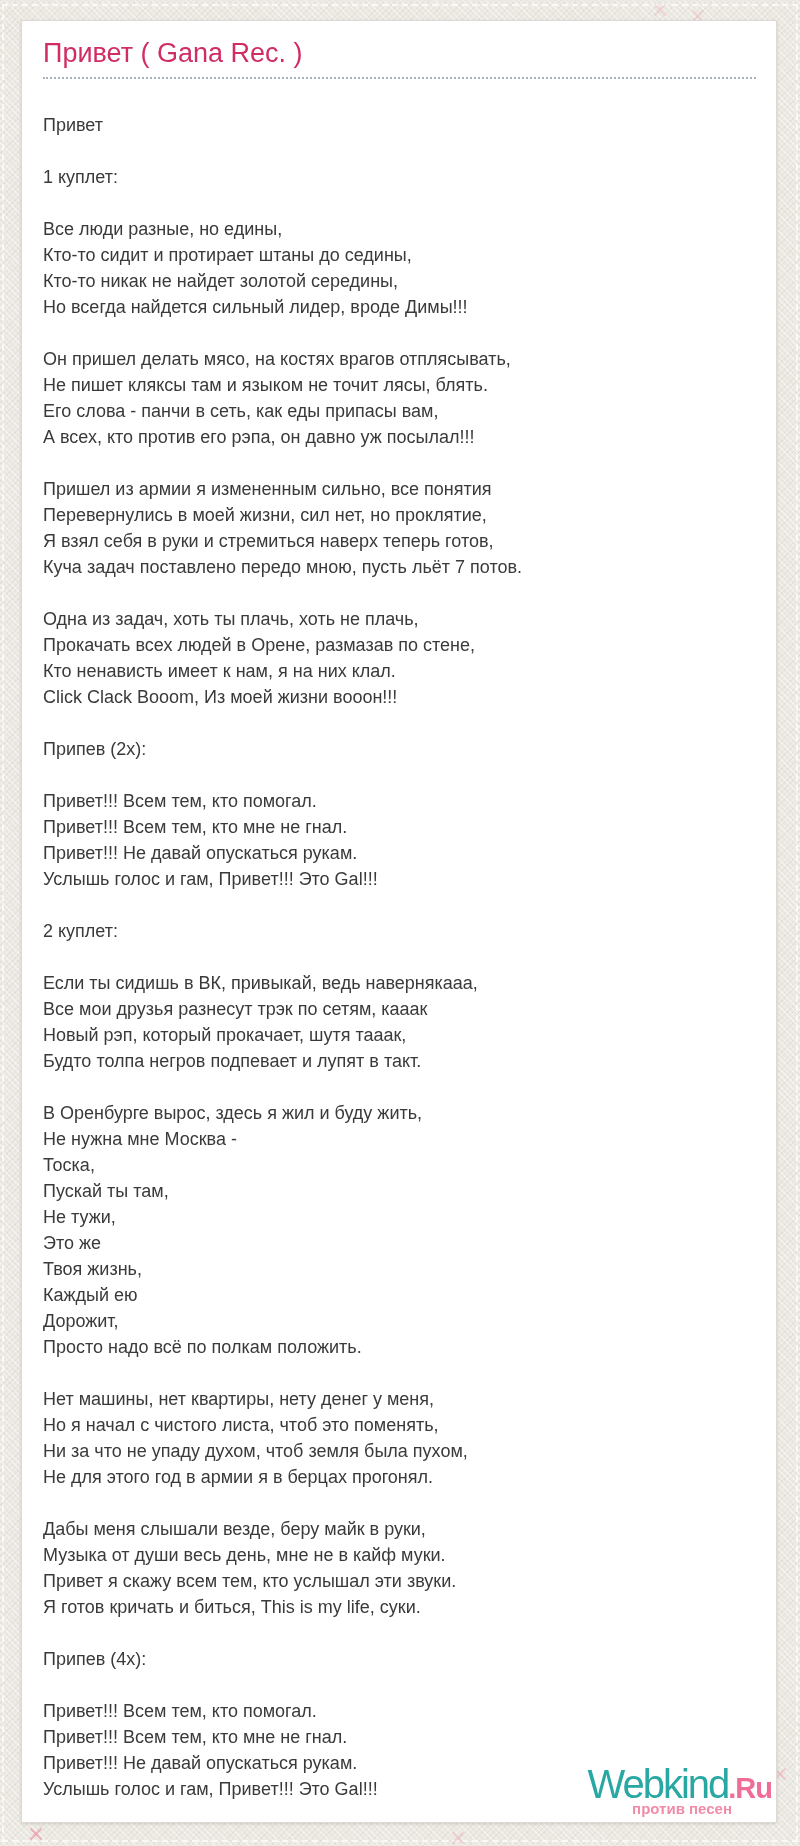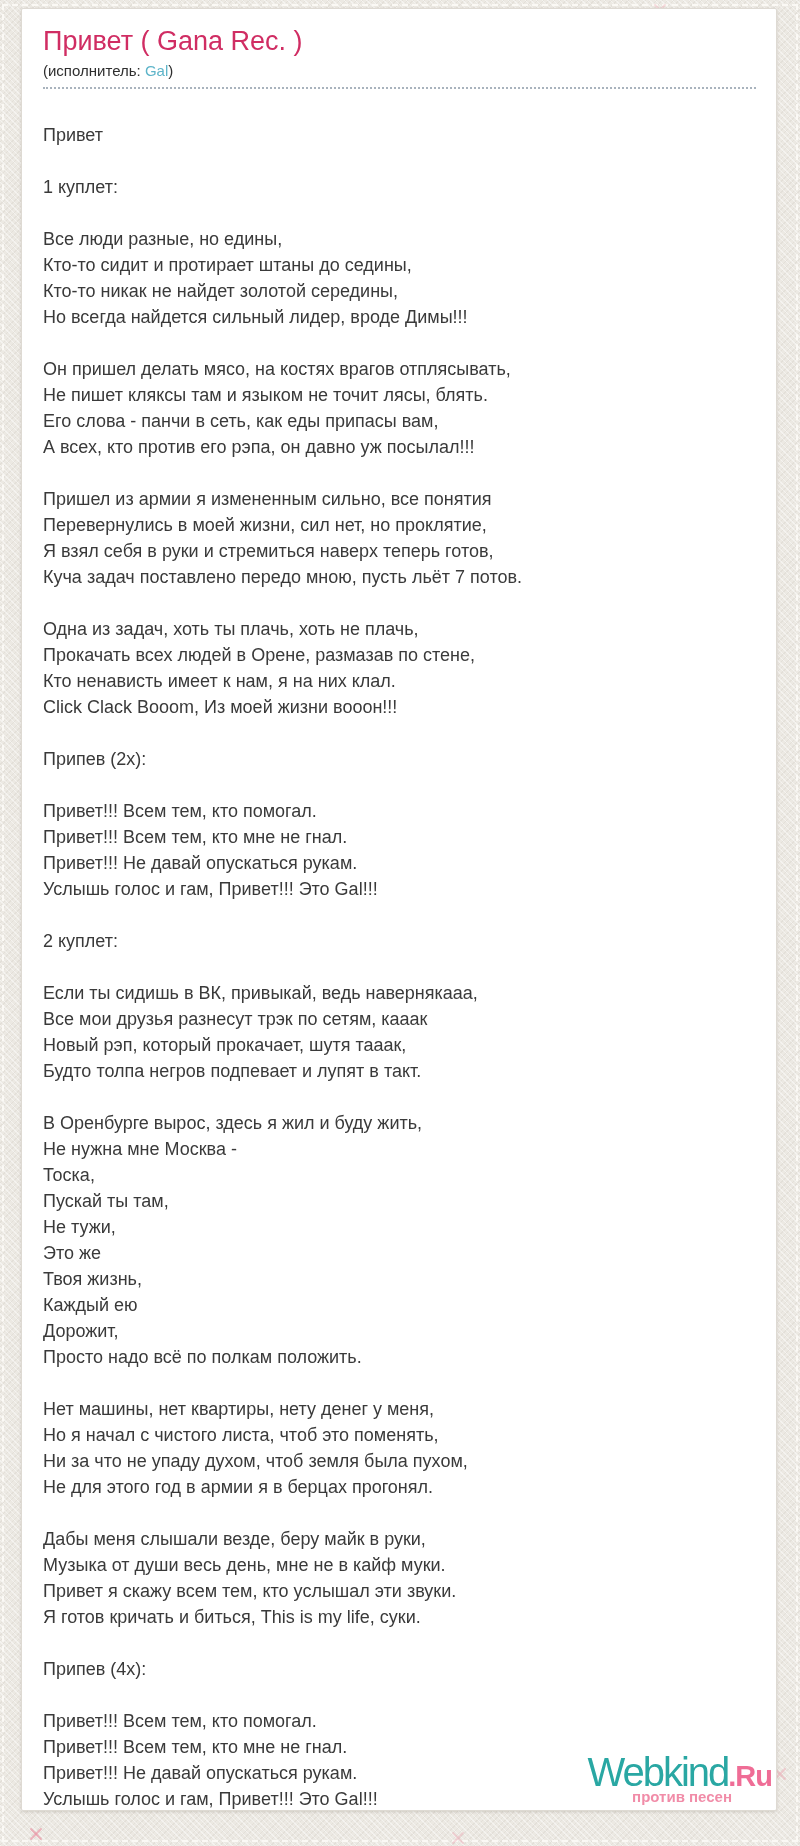--- a/index.html
+++ b/index.html
@@ -34,21 +34,21 @@
     left: 0; top: 7px;
     width: 16px; height: 2px;
     background: rgba(233,148,165,.65);
     border-radius: 1px;
   }
   .xstitch::before { transform: rotate(45deg); }
   .xstitch::after  { transform: rotate(-45deg); }
 
   .card {
     position: absolute;
-    left: 21px; top: 8px;
+    left: 21px; top: 20px;
     width: 756px; height: 1803px;
     background: #ffffff;
     border: 1px solid #dedad3;
     border-radius: 2px;
     box-shadow: 0 1px 3px rgba(120,110,95,.25);
     box-sizing: border-box;
   }
   .content {
     padding: 17px 20px 0 21px;
   }
@@ -115,21 +115,20 @@
 <div class="xstitch" style="left:28px; top:1826px;"></div>
 <div class="xstitch" style="left:450px; top:1830px; opacity:.5;"></div>
 <div class="xstitch" style="left:772px; top:1766px; opacity:.6;"></div>
 <div class="xstitch" style="left:652px; top:2px; opacity:.45;"></div>
 <div class="xstitch" style="left:690px; top:8px; opacity:.4;"></div>
 
 <div class="card">
   <div class="content">
     <div class="song-header">
       <h1 class="song-title">Привет ( Gana Rec. )</h1>
-      <div class="artist-line"><span>(исполнитель: </span><a class="artist-link">Gal</a><span>)</span></div>
     </div>
     <div class="lyrics">Привет
 
 1 куплет:
 
 Все люди разные, но едины,
 Кто-то сидит и протирает штаны до седины,
 Кто-то никак не найдет золотой середины,
 Но всегда найдется сильный лидер, вроде Димы!!!
 

